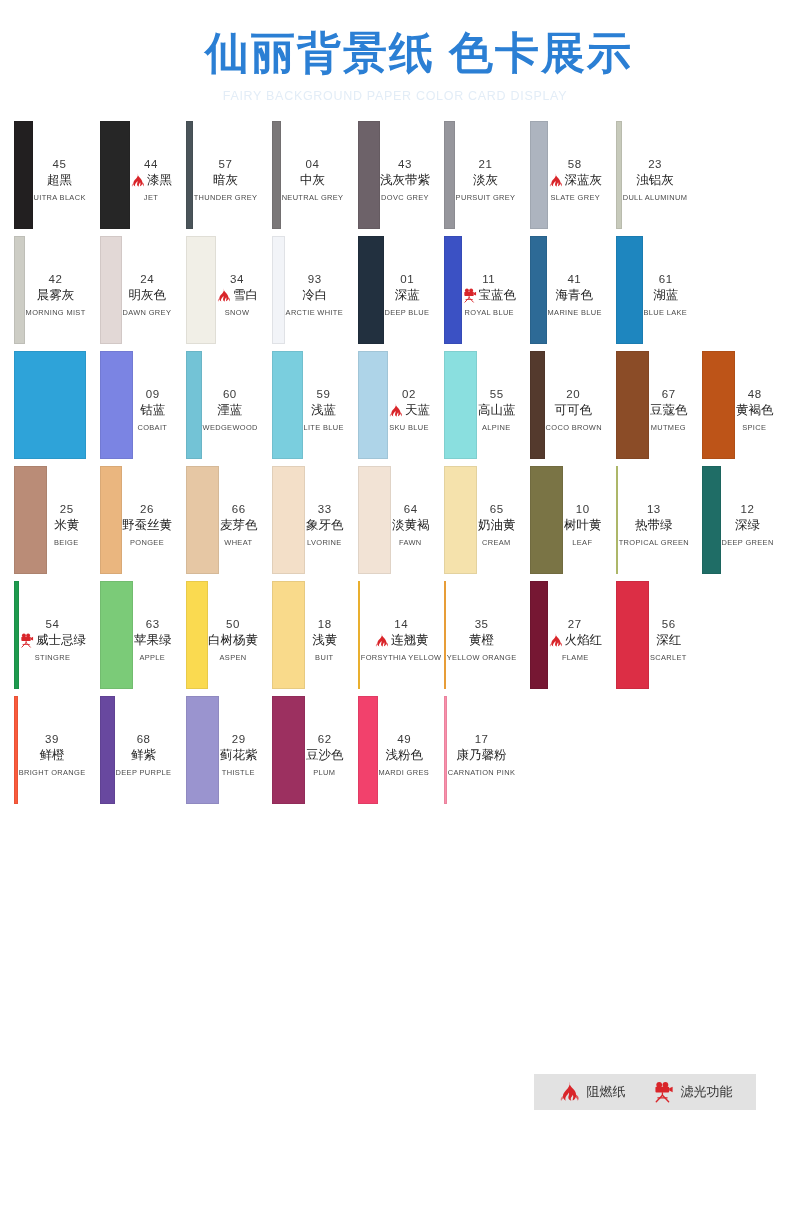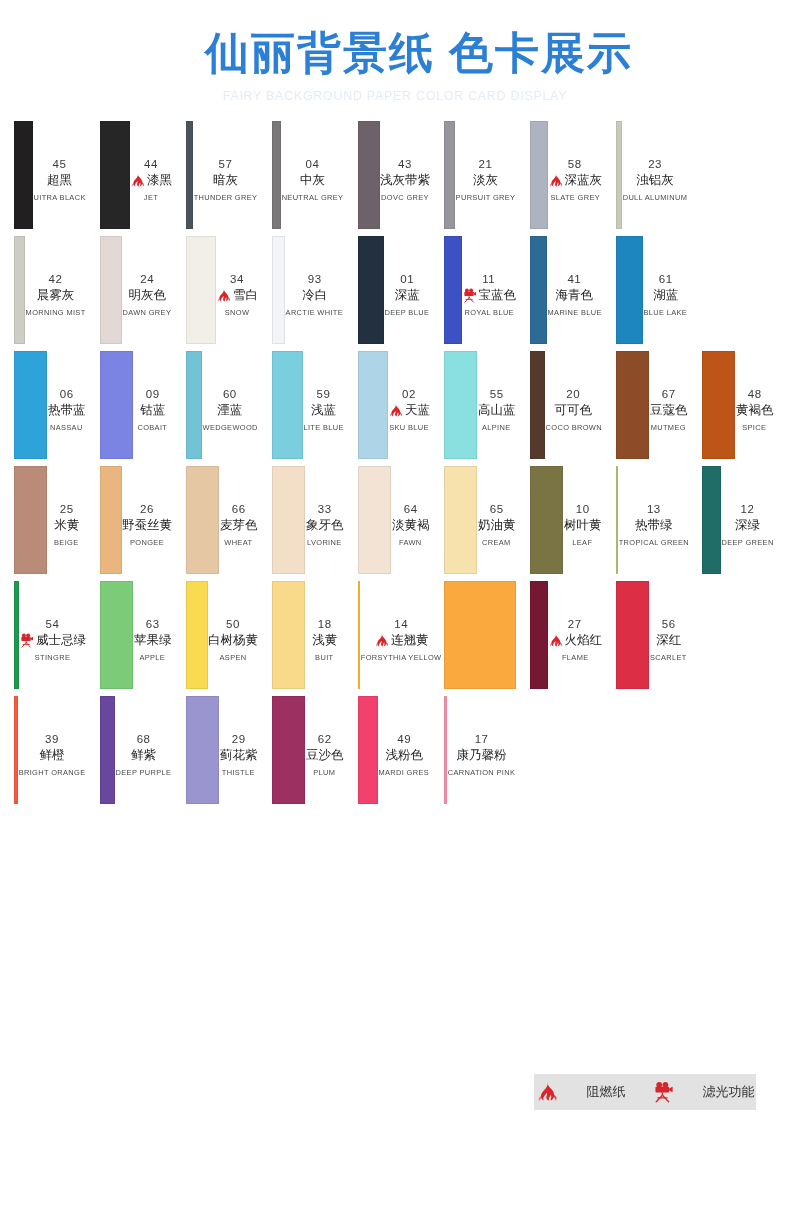--- a/index.html
+++ b/index.html
@@ -104,21 +104,20 @@
   }
   .legend-item {
     display: flex;
     align-items: center;
     gap: 7px;
   }
   .legend-text {
     font-size: 13px;
     color: #333333;
     white-space: nowrap;
-    margin-left: 22px;
   }
 </style>
 </head>
 <body>
 
 <div class="page">
 
   <div class="header">
     <div class="main-title" style="color: rgb(43, 127, 212); padding-left: 48px;">仙丽背景纸 色卡展示</div>
     <div class="sub-title">FAIRY BACKGROUND PAPER COLOR CARD DISPLAY</div>
@@ -318,27 +317,20 @@
             <div class="cn-line">
               <span class="cn">湖蓝</span>
             </div>
             <div class="en">BLUE LAKE</div>
           </div>
         </div>
       </div>
       <div class="row">
         <div class="cell">
           <div class="swatch" style="background: rgb(46, 163, 217);"></div>
-          <div class="label-block">
-            <div class="code">06</div>
-            <div class="cn-line">
-              <span class="cn">热带蓝</span>
-            </div>
-            <div class="en">NASSAU</div>
-          </div>
         </div>
         <div class="cell">
           <div class="swatch" style="background: rgb(123, 132, 227);"></div>
           <div class="label-block">
             <div class="code">09</div>
             <div class="cn-line">
               <span class="cn">钴蓝</span>
             </div>
             <div class="en">COBAIT</div>
           </div>
@@ -578,20 +570,27 @@
                   <path fill="#d9252a" opacity="0.55" d="M7.4 21.8c-1.7.9-3 2.5-3.4 4.4-.2 1 0 2.1.5 3 .5-1.6 1.6-2.9 3-3.8.6-.4 1.3-.8 1.7-1.4-.8-.6-1.4-1.3-1.8-2.2z"></path>
                 </svg>
               </span>
               <span class="cn">连翘黄</span>
             </div>
             <div class="en">FORSYTHIA YELLOW</div>
           </div>
         </div>
         <div class="cell">
           <div class="swatch" style="background: rgb(249, 169, 61);"></div>
+          <div class="label-block">
+            <div class="code">35</div>
+            <div class="cn-line">
+              <span class="cn">黄橙</span>
+            </div>
+            <div class="en">YELLOW ORANGE</div>
+          </div>
         </div>
         <div class="cell">
           <div class="swatch" style="background: rgb(118, 23, 51);"></div>
           <div class="label-block">
             <div class="code">27</div>
             <div class="cn-line">
               <span style="display: inline-flex;">
                 <svg class="badge-icon" viewBox="0 0 32 32" xmlns="http://www.w3.org/2000/svg">
                   <path fill="#d9252a" d="M16.6 1.2c.9 4.2-.5 7-2.6 9.6-2.2 2.7-5.1 5-6.4 8.4-1.4 3.6.3 7.7 3.7 9.6-1-2.3-.8-4.6.6-6.6 1.2-1.8 3-3.2 3.9-5.3.5 1.3.3 2.6-.1 3.9-.4 1.3-.9 2.6-.6 4 .4 2 2.2 3.6 4.3 3.8-1.1-1.6-1-3.2-.1-4.8.7-1.3 1.8-2.4 2.2-3.9.8 1.5.9 3 .5 4.6-.3 1.3-.9 2.6-.6 4 2.9-1.4 4.8-4.1 5-7.3.2-3.3-1.4-6.3-3.5-8.8-2.2-2.6-4.9-4.8-6.2-8-.1-.4-.2-.8-.3-1.2z"></path>
                   <path fill="#d9252a" opacity="0.75" d="M24.9 19.1c1.9.6 3.6 1.9 4.5 3.7.9 1.9.7 4.2-.6 5.9-.2-1.8-1-3.3-2.3-4.5-1-1-2.3-1.7-3-2.9.6-.6 1.1-1.3 1.4-2.2z"></path>

